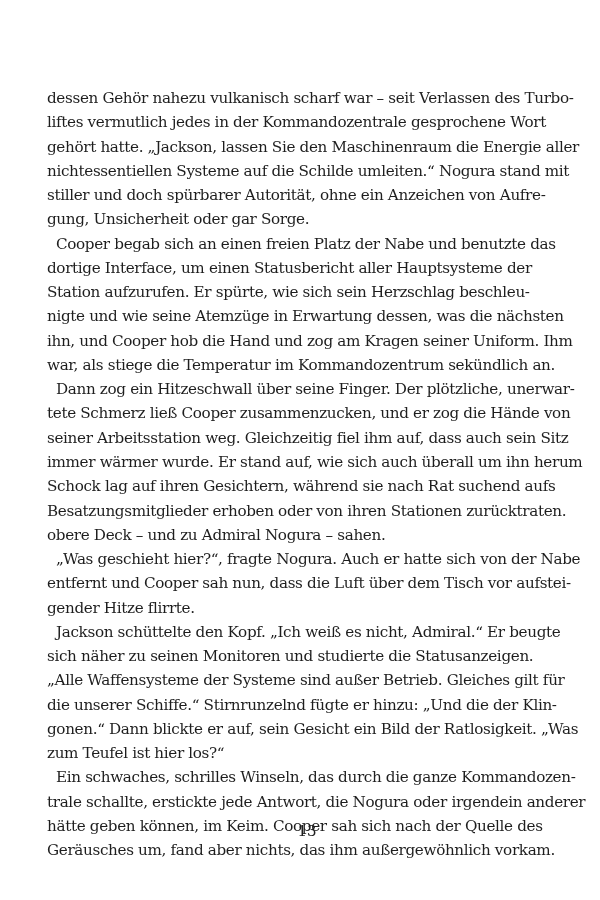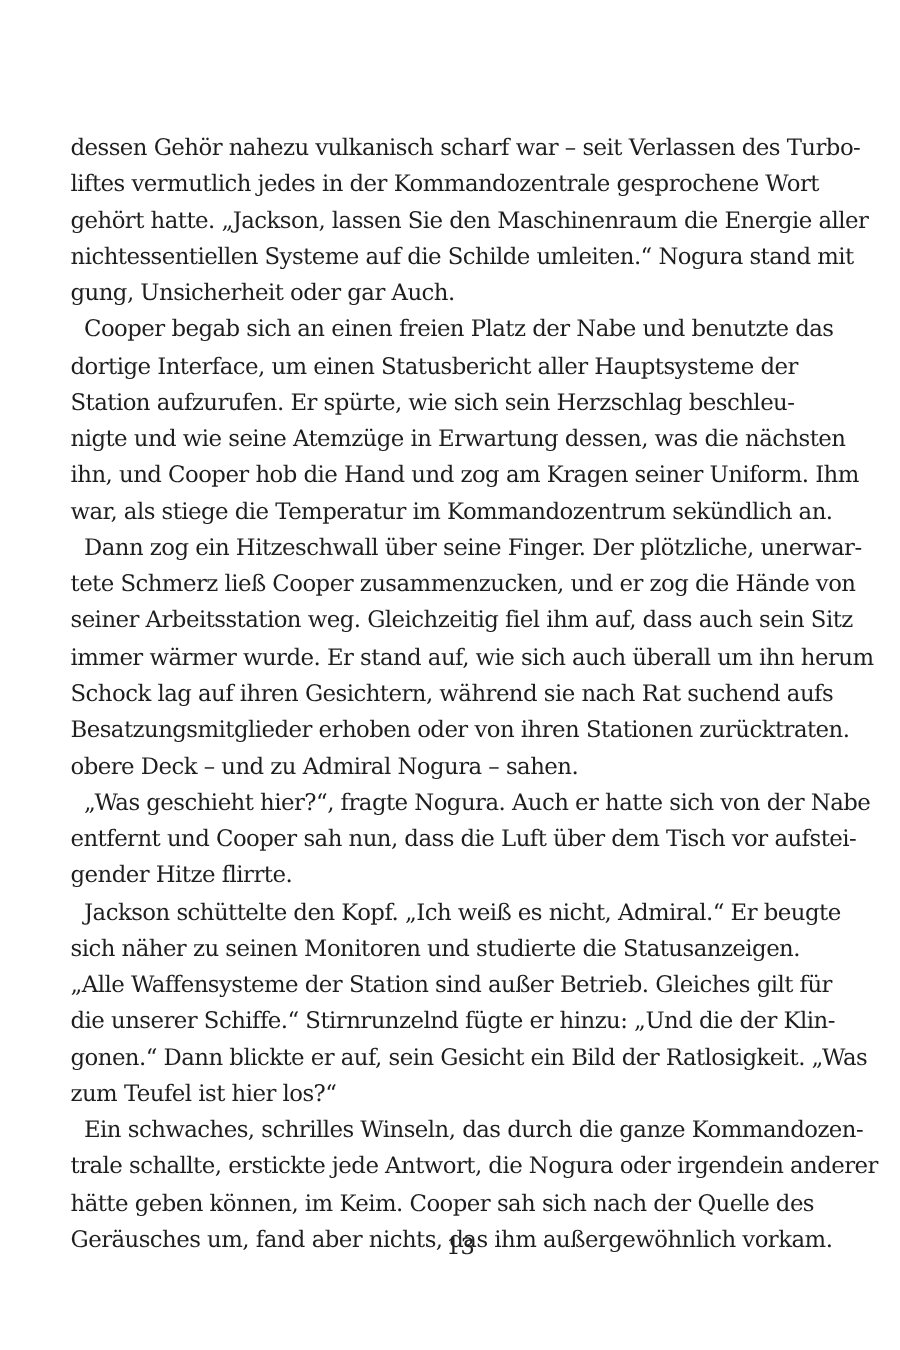--- a/index.html
+++ b/index.html
@@ -23,40 +23,41 @@
   }
 </style>
 </head>
 <body>
 
 <div class="page" id="body">
     <span class="line">dessen Gehör nahezu vulkanisch scharf war – seit Verlassen des Turbo-</span>
     <span class="line">liftes vermutlich jedes in der Kommandozentrale gesprochene Wort</span>
     <span class="line">gehört hatte. „Jackson, lassen Sie den Maschinenraum die Energie aller</span>
     <span class="line">nichtessentiellen Systeme auf die Schilde umleiten.“ Nogura stand mit</span>
-    <span class="line last">gung, Unsicherheit oder gar Auch.</span>
+    <span class="line">stiller und doch spürbarer Autorität, ohne ein Anzeichen von Aufre-</span>
+    <span class="line last">gung, Unsicherheit oder gar Sorge.</span>
     <span class="line indent">Cooper begab sich an einen freien Platz der Nabe und benutzte das</span>
     <span class="line">dortige Interface, um einen Statusbericht aller Hauptsysteme der</span>
     <span class="line">Station aufzurufen. Er spürte, wie sich sein Herzschlag beschleu-</span>
     <span class="line">nigte und wie seine Atemzüge in Erwartung dessen, was die nächsten</span>
     <span class="line">ihn, und Cooper hob die Hand und zog am Kragen seiner Uniform. Ihm</span>
     <span class="line last">war, als stiege die Temperatur im Kommandozentrum sekündlich an.</span>
     <span class="line indent">Dann zog ein Hitzeschwall über seine Finger. Der plötzliche, unerwar-</span>
     <span class="line">tete Schmerz ließ Cooper zusammenzucken, und er zog die Hände von</span>
     <span class="line">seiner Arbeitsstation weg. Gleichzeitig fiel ihm auf, dass auch sein Sitz</span>
     <span class="line">immer wärmer wurde. Er stand auf, wie sich auch überall um ihn herum</span>
     <span class="line">Schock lag auf ihren Gesichtern, während sie nach Rat suchend aufs</span>
     <span class="line">Besatzungsmitglieder erhoben oder von ihren Stationen zurücktraten.</span>
     <span class="line last">obere Deck – und zu Admiral Nogura – sahen.</span>
     <span class="line indent">„Was geschieht hier?“, fragte Nogura. Auch er hatte sich von der Nabe</span>
     <span class="line">entfernt und Cooper sah nun, dass die Luft über dem Tisch vor aufstei-</span>
     <span class="line last">gender Hitze flirrte.</span>
     <span class="line indent">Jackson schüttelte den Kopf. „Ich weiß es nicht, Admiral.“ Er beugte</span>
     <span class="line">sich näher zu seinen Monitoren und studierte die Statusanzeigen.</span>
-    <span class="line">„Alle Waffensysteme der Station sind außer Betrieb. Gleiches gilt für</span>
+    <span class="line">„Alle Waffensysteme der Systeme sind außer Betrieb. Gleiches gilt für</span>
     <span class="line">die unserer Schiffe.“ Stirnrunzelnd fügte er hinzu: „Und die der Klin-</span>
     <span class="line">gonen.“ Dann blickte er auf, sein Gesicht ein Bild der Ratlosigkeit. „Was</span>
     <span class="line last">zum Teufel ist hier los?“</span>
     <span class="line indent">Ein schwaches, schrilles Winseln, das durch die ganze Kommandozen-</span>
     <span class="line">trale schallte, erstickte jede Antwort, die Nogura oder irgendein anderer</span>
     <span class="line">hätte geben können, im Keim. Cooper sah sich nach der Quelle des</span>
     <span class="line">Geräusches um, fand aber nichts, das ihm außergewöhnlich vorkam.</span>
   </div>
 <div class="pagenum">13</div>
 

